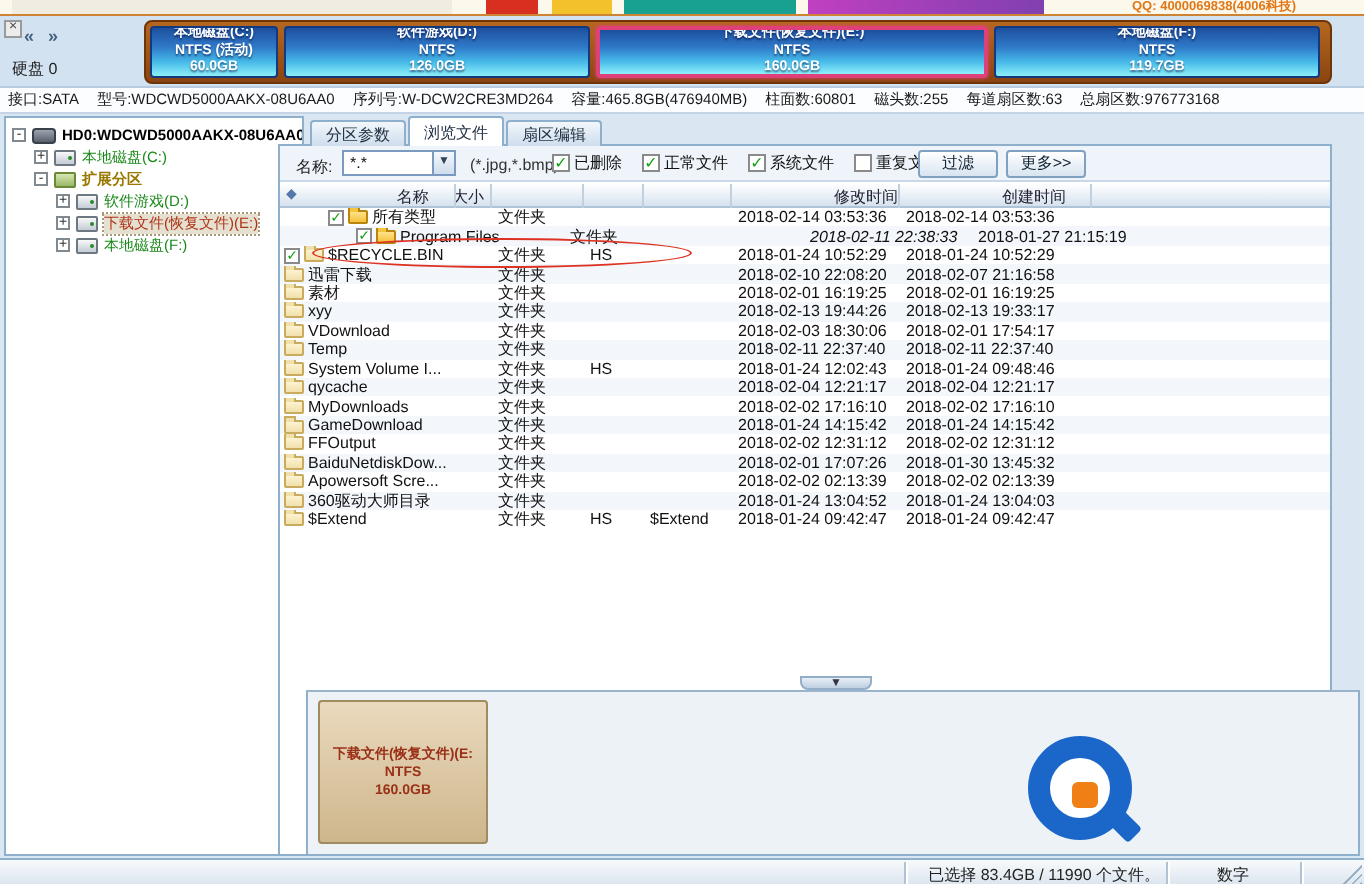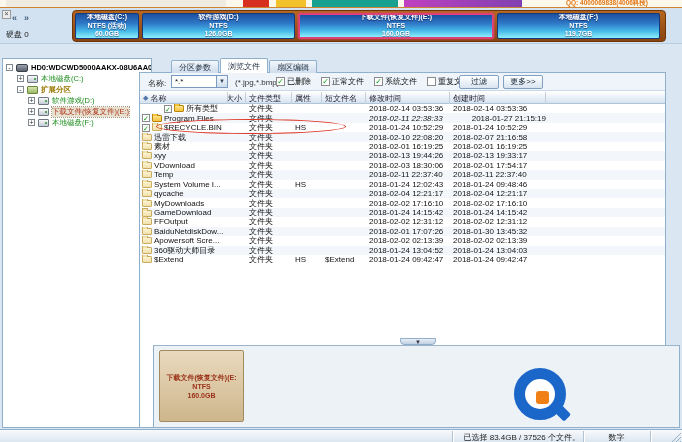--- a/index.html
+++ b/index.html
@@ -33,42 +33,42 @@
   .exp{width:7px;height:7px;border:1px solid #808890;background:#fff;font-size:7px;line-height:5px;text-align:center;color:#333;flex:none;}
   .ticon{flex:none;}
   .disk-icon{width:12px;height:8px;background:linear-gradient(#9aa4b0,#59616c);border:1px solid #3a4048;border-radius:2px;}
   .drive-icon{width:11px;height:8px;background:linear-gradient(#f8f8f8,#c4ccd6);border:1px solid #6e7880;border-radius:1px;position:relative;}
   .drive-icon::after{content:"";position:absolute;right:1px;top:2px;width:2px;height:2px;background:#2a8a2a;border-radius:50%;}
   .extended-partition-icon{width:11px;height:8px;background:linear-gradient(#d8e6b2,#9ab866);border:1px solid #6a8a3a;border-radius:1px;}
   .tlabel{font-size:7.5px;}
   .tsel{background:#e6e0d0;outline:1px dotted #a89878;}
 
   
-  #tabs{position:absolute;left:155px;top:58px;height:15px;display:flex;align-items:flex-end;z-index:3;margin-left:16px;}
+  #tabs{position:absolute;left:155px;top:58px;height:15px;display:flex;align-items:flex-end;z-index:3;}
   .tab{height:13px;padding:0 7px;font-size:8px;line-height:13px;background:linear-gradient(#f2f7fb,#cfdded);border:1px solid #8fb0cc;border-bottom:none;border-radius:2px 2px 0 0;color:#223244;margin-right:1px;}
   .tab.active{height:15px;background:#fff;line-height:15px;}
 
   
   #filepanel{position:absolute;left:139px;top:72px;width:527px;height:356px;background:#fff;border:1px solid #8fb0cc;}
   #filterrow{position:absolute;left:0;top:0;width:525px;height:18px;background:#eef4fa;border-bottom:1px solid #c8d8e8;}
   #nmlabel{position:absolute;left:8px;top:5px;font-size:8px;color:#222;}
   #combo{position:absolute;left:31px;top:2px;width:57px;height:13px;background:#fff;border:1px solid #7a9abf;font-size:8px;line-height:11px;padding-left:3px;color:#111;}
   #comboarrow{position:absolute;right:0;top:0;width:11px;height:11px;background:linear-gradient(#f4f8fc,#cfdded);border-left:1px solid #7a9abf;font-size:6px;line-height:11px;text-align:center;color:#345;}
   #hint{position:absolute;left:95px;top:5px;font-size:8px;color:#333;}
   #fchecks{position:absolute;left:136px;top:3px;display:flex;gap:10px;align-items:center;}
   .fck{display:flex;align-items:center;gap:2px;}
   .ck{width:9px;height:9px;background:#fff;border:1px solid #8a8a8a;font-size:8px;line-height:8px;text-align:center;color:#12a012;font-weight:bold;flex:none;}
   .cklabel{font-size:8px;color:#111;white-space:nowrap;}
   .fbtn{position:absolute;top:2px;height:14px;width:40px;background:linear-gradient(#ffffff,#d8e4f0);border:1px solid #7fa0c0;border-radius:2px;font-size:8px;line-height:12px;text-align:center;color:#123;}
   #btnfilter{left:319px;}
   #btnmore{left:363px;}
 
   #thead{position:absolute;left:0;top:19px;width:525px;height:12px;display:flex;background:linear-gradient(#fefefe,#d6e2f0);border-bottom:1px solid #b0c4d8;}
   .hcell{height:12px;border-right:1px solid #c2d0de;display:flex;align-items:center;padding-left:3px;gap:2px;flex:none;overflow:hidden;}
-  .htxt{font-size:8px;color:#223;white-space:nowrap;}
+  .htxt{font-size:8px;color:#223;white-space:nowrap;margin-left:48px;}
   .dmd{font-size:7px;color:#5577aa;line-height:8px;}
   .hcell.num{justify-content:flex-end;padding-right:3px;}
 
   #tbody{position:absolute;left:0;top:31px;width:525px;}
   .frow{display:flex;height:9.45px;align-items:center;}
   .frow:nth-child(even){background:#f3f7fc;}
   .cell{font-size:8px;color:#111;white-space:nowrap;overflow:hidden;flex:none;padding-left:3px;line-height:9px;}
   .cell.name{display:flex;align-items:center;gap:2px;padding-left:2px;}
   .rck{width:8px;height:8px;font-size:7px;line-height:7px;}
   .fold{width:10px;height:7px;background:linear-gradient(#ffe28a,#f5c33c);border:1px solid #b8860b;border-radius:1px;position:relative;flex:none;}
@@ -138,20 +138,30 @@
           <div class="pline">160.0GB</div>
         </div>
         <div class="pblock" style="width: 163px;">
           <div class="pline">本地磁盘(F:)</div>
           <div class="pline">NTFS</div>
           <div class="pline">119.7GB</div>
         </div>
       </div>
   </div>
 
+  <div id="infoline">
+      <div class="ipair">接口:SATA</div>
+      <div class="ipair">型号:WDCWD5000AAKX-08U6AA0</div>
+      <div class="ipair">序列号:W-DCW2CRE3MD264</div>
+      <div class="ipair">容量:465.8GB(476940MB)</div>
+      <div class="ipair">柱面数:60801</div>
+      <div class="ipair">磁头数:255</div>
+      <div class="ipair">每道扇区数:63</div>
+      <div class="ipair">总扇区数:976773168</div>
+    </div>
 
   <div id="treepanel">
     <div id="tree">
         <div class="trow" style="padding-left: 3px;">
           <div class="exp">-</div>
           <div class="ticon disk-icon"></div>
           <div class="tlabel" style="color: rgb(0, 0, 0); font-weight: bold;">HD0:WDCWD5000AAKX-08U6AA0(466GB)</div>
         </div>
         <div class="trow" style="padding-left: 14px;">
           <div class="exp">+</div>
@@ -248,31 +258,31 @@
             <div class="ntxt">所有类型</div>
           </div>
           <div class="cell" style="width: 18px;"></div>
           <div class="cell" style="width: 46px;">文件夹</div>
           <div class="cell" style="width: 30px;"></div>
           <div class="cell" style="width: 44px;"></div>
           <div class="cell" style="width: 84px;">2018-02-14 03:53:36</div>
           <div class="cell" style="width: 96px;">2018-02-14 03:53:36</div>
         </div>
         <div class="frow">
-          <div class="cell name" style="width: 88px;">
+          <div class="cell name" style="width: 88px; margin-left: 36px;">
             <div class="ck rck">✓</div>
             <div class="fold"></div>
             <div class="ntxt">Program Files</div>
           </div>
           <div class="cell" style="width: 18px;"></div>
           <div class="cell" style="width: 46px;">文件夹</div>
           <div class="cell" style="width: 30px;"></div>
           <div class="cell" style="width: 44px;"></div>
           <div class="cell" style="width: 84px; font-style: italic;">2018-02-11 22:38:33</div>
-          <div class="cell" style="width: 96px; text-align: right;">2018-01-27 21:15:19</div>
+          <div class="cell" style="width: 96px;">2018-01-27 21:15:19</div>
         </div>
         <div class="frow">
           <div class="cell name" style="width: 88px;">
             <div class="ck rck">✓</div>
             <div class="fold pale"></div>
             <div class="ntxt">$RECYCLE.BIN</div>
           </div>
           <div class="cell" style="width: 18px;"></div>
           <div class="cell" style="width: 46px;">文件夹</div>
           <div class="cell" style="width: 30px;">HS</div>
@@ -460,21 +470,21 @@
       <div class="pboxline">下载文件(恢复文件)(E:</div>
       <div class="pboxline">NTFS</div>
       <div class="pboxline">160.0GB</div>
     </div>
   </div>
 
   <div id="statusbar">
     <div class="sdiv" style="left:452px;"></div>
     <div class="sdiv" style="left:583px;"></div>
     <div class="sdiv" style="left:650px;"></div>
-    <div id="selinfo">已选择 83.4GB / 37526 个文件。</div>
+    <div id="selinfo">已选择 83.4GB / 11990 个文件。</div>
     <div id="numlock">数字</div>
     <div id="grip"></div>
   </div>
 
   <div id="watermark">
     <div id="wmring"></div>
     <div id="wmsquare"></div>
     <div id="wmhandle"></div>
   </div>
 

